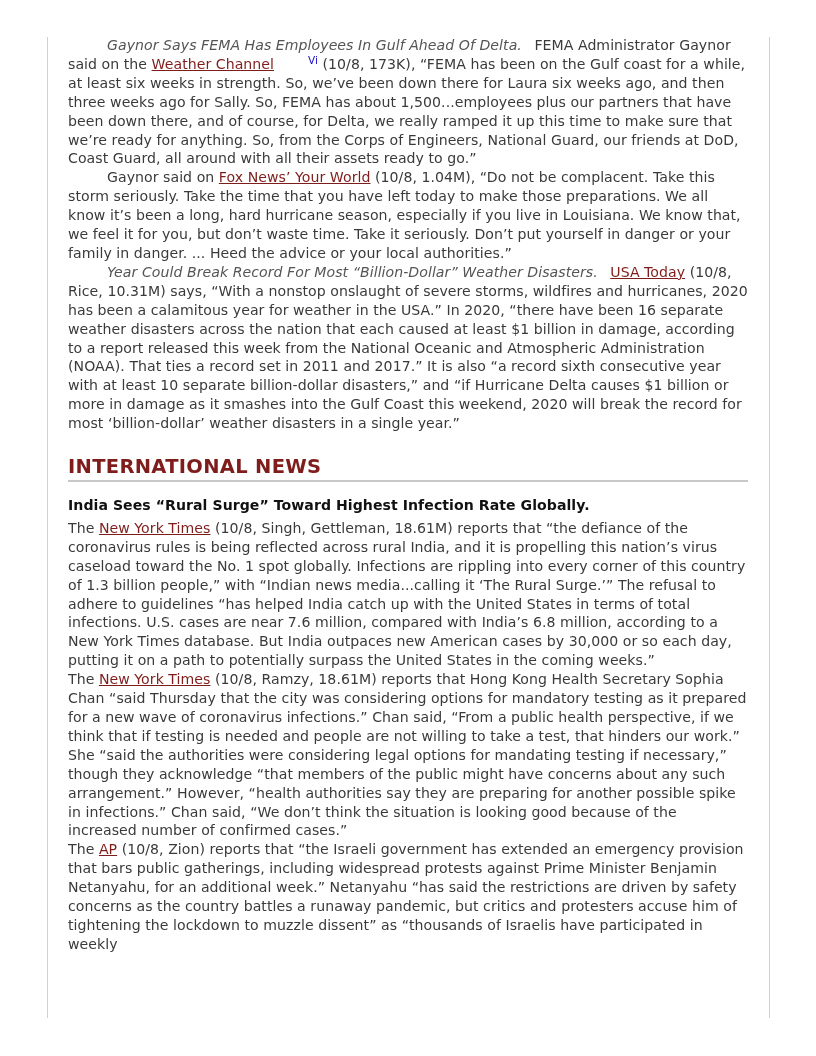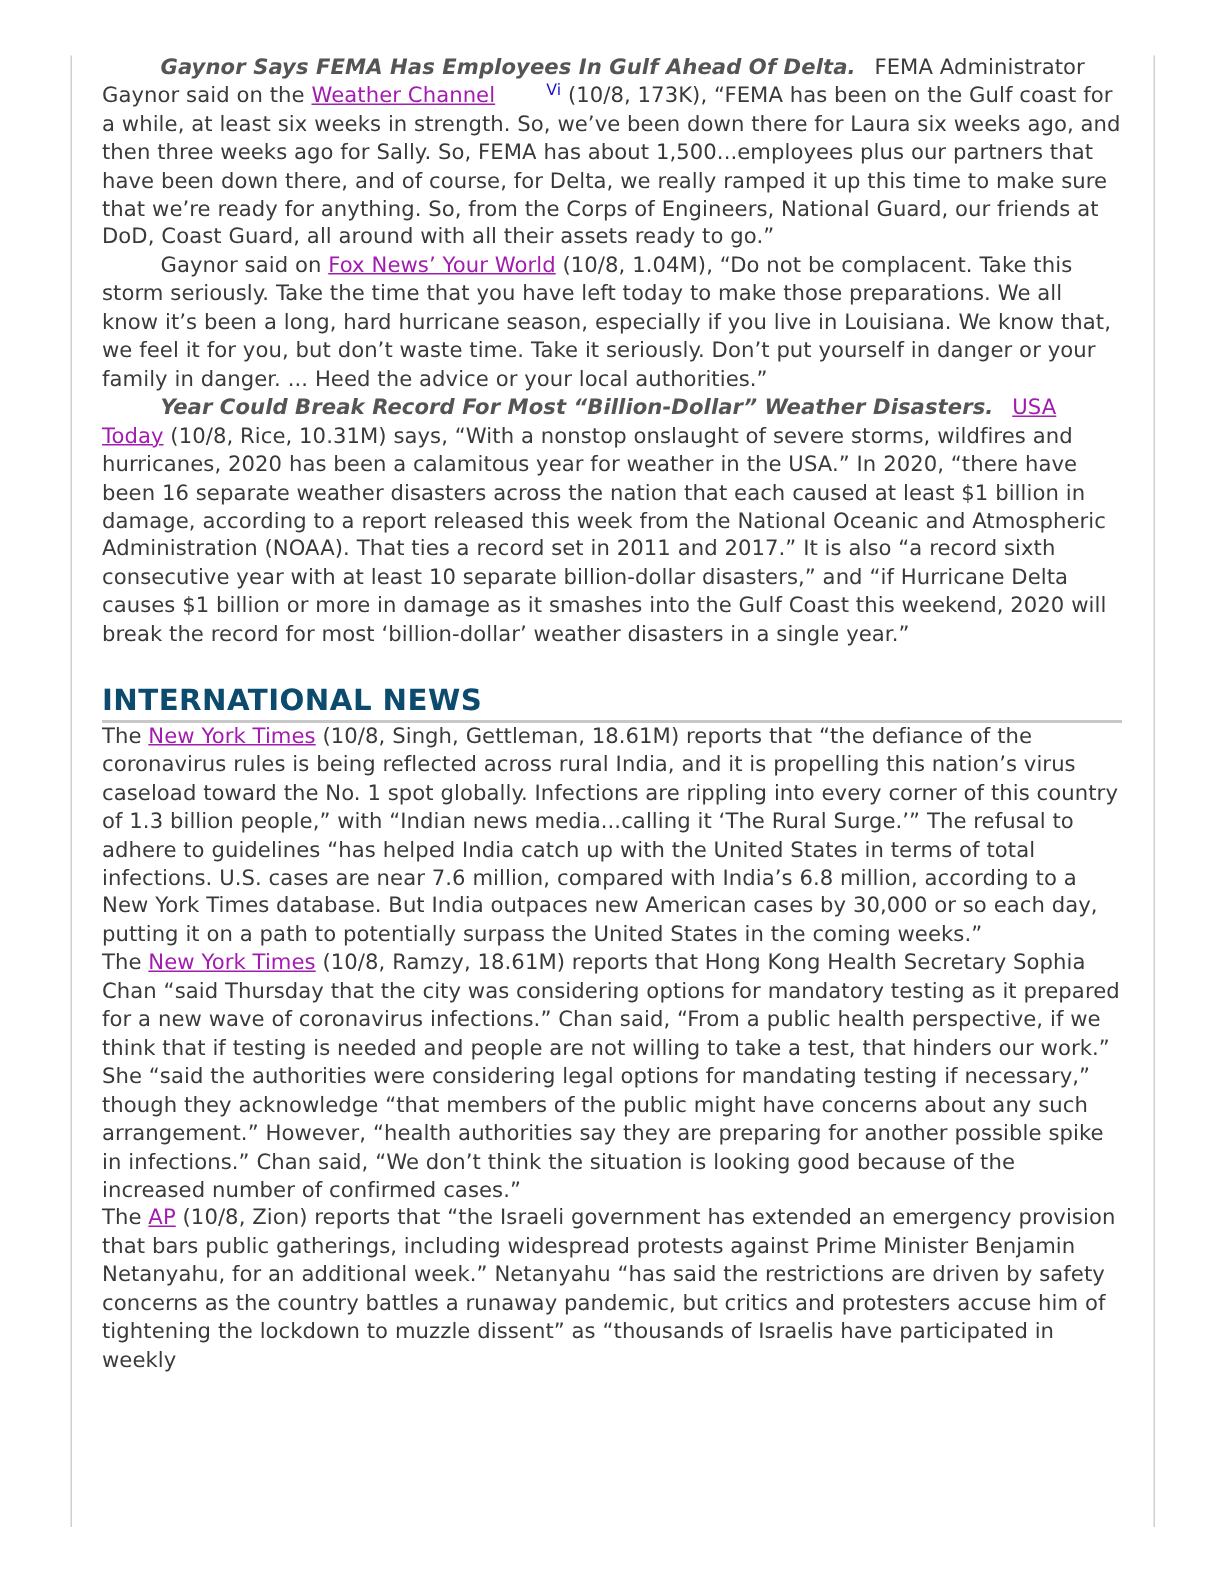--- a/index.html
+++ b/index.html
@@ -8,26 +8,26 @@
   .page-frame {
     position: absolute; left: 47px; top: 37px; width: 721px; height: 981px;
     border-left: 1px solid #d0d0d0; border-right: 1px solid #d0d0d0;
   }
   .content {
     position: absolute; left: 68px; top: 36px; width: 680px;
     font-size: 14.1px; line-height: 18.9px; color: #3a3a3a; letter-spacing: 0.05px;
   }
   p { margin: 0; }
   .indent { text-indent: 39px; }
-  .lead { font-weight: bold; font-style: italic; color: #555555; }
-  a.link { color: #a21caf; text-decoration: underline; }
+  .lead { font-weight: normal; font-style: italic; color: #555555; }
+  a.link { color: #7f1d1d; text-decoration: underline; }
   sup.mark { font-size: 10.5px; vertical-align: 5px; line-height: 0; color: #1a0dcc; padding-left: 34px; }
   .section-head {
     margin: 22px 0 0 0; font-size: 19.5px; line-height: 24px; font-weight: bold;
-    color: #0c4a6e; padding-bottom: 1px; border-bottom: 2px solid #c8c8c8;
+    color: #7f1d1d; padding-bottom: 1px; border-bottom: 2px solid #c8c8c8;
     letter-spacing: 0.3px;
   }
   .story-title { font-weight: bold; color: #111111; margin-top: 14px; margin-bottom: 4px; }
   .story-title.first { margin-top: 14px; }
   .gap { display: inline-block; width: 8px; }
 </style>
 </head>
 <body>
 
 <div class="page-frame"></div>
@@ -43,20 +43,21 @@
     <span>Gaynor said on </span><a class="link">Fox News’ Your World</a><span> (10/8, 1.04M), “Do not be complacent. Take this storm seriously. Take the time that you have left today to make those preparations. We all know it’s been a long, hard hurricane season, especially if you live in Louisiana. We know that, we feel it for you, but don’t waste time. Take it seriously. Don’t put yourself in danger or your family in danger. ... Heed the advice or your local authorities.”</span>
   </p>
 
   <p class="indent">
     <span class="lead">Year Could Break Record For Most “Billion-Dollar” Weather Disasters.</span><span class="gap"></span>
     <a class="link">USA Today</a><span> (10/8, Rice, 10.31M) says, “With a nonstop onslaught of severe storms, wildfires and hurricanes, 2020 has been a calamitous year for weather in the USA.” In 2020, “there have been 16 separate weather disasters across the nation that each caused at least $1 billion in damage, according to a report released this week from the National Oceanic and Atmospheric Administration (NOAA). That ties a record set in 2011 and 2017.” It is also “a record sixth consecutive year with at least 10 separate billion-dollar disasters,” and “if Hurricane Delta causes $1 billion or more in damage as it smashes into the Gulf Coast this weekend, 2020 will break the record for most ‘billion-dollar’ weather disasters in a single year.”</span>
   </p>
 
   <div class="section-head">INTERNATIONAL NEWS</div>
 
+  <div class="story-title first">India Sees “Rural Surge” Toward Highest Infection Rate Globally.</div>
   <p>
     <span>The </span><a class="link">New York Times</a><span> (10/8, Singh, Gettleman, 18.61M) reports that “the defiance of the coronavirus rules is being reflected across rural India, and it is propelling this nation’s virus caseload toward the No. 1 spot globally. Infections are rippling into every corner of this country of 1.3 billion people,” with “Indian news media...calling it ‘The Rural Surge.’” The refusal to adhere to guidelines “has helped India catch up with the United States in terms of total infections. U.S. cases are near 7.6 million, compared with India’s 6.8 million, according to a New York Times database. But India outpaces new American cases by 30,000 or so each day, putting it on a path to potentially surpass the United States in the coming weeks.”</span>
   </p>
 
   <p>
     <span>The </span><a class="link">New York Times</a><span> (10/8, Ramzy, 18.61M) reports that Hong Kong Health Secretary Sophia Chan “said Thursday that the city was considering options for mandatory testing as it prepared for a new wave of coronavirus infections.” Chan said, “From a public health perspective, if we think that if testing is needed and people are not willing to take a test, that hinders our work.” She “said the authorities were considering legal options for mandating testing if necessary,” though they acknowledge “that members of the public might have concerns about any such arrangement.” However, “health authorities say they are preparing for another possible spike in infections.” Chan said, “We don’t think the situation is looking good because of the increased number of confirmed cases.”</span>
   </p>
 
   <p>
     <span>The </span><a class="link">AP</a><span> (10/8, Zion) reports that “the Israeli government has extended an emergency provision that bars public gatherings, including widespread protests against Prime Minister Benjamin Netanyahu, for an additional week.” Netanyahu “has said the restrictions are driven by safety concerns as the country battles a runaway pandemic, but critics and protesters accuse him of tightening the lockdown to muzzle dissent” as “thousands of Israelis have participated in weekly</span>

